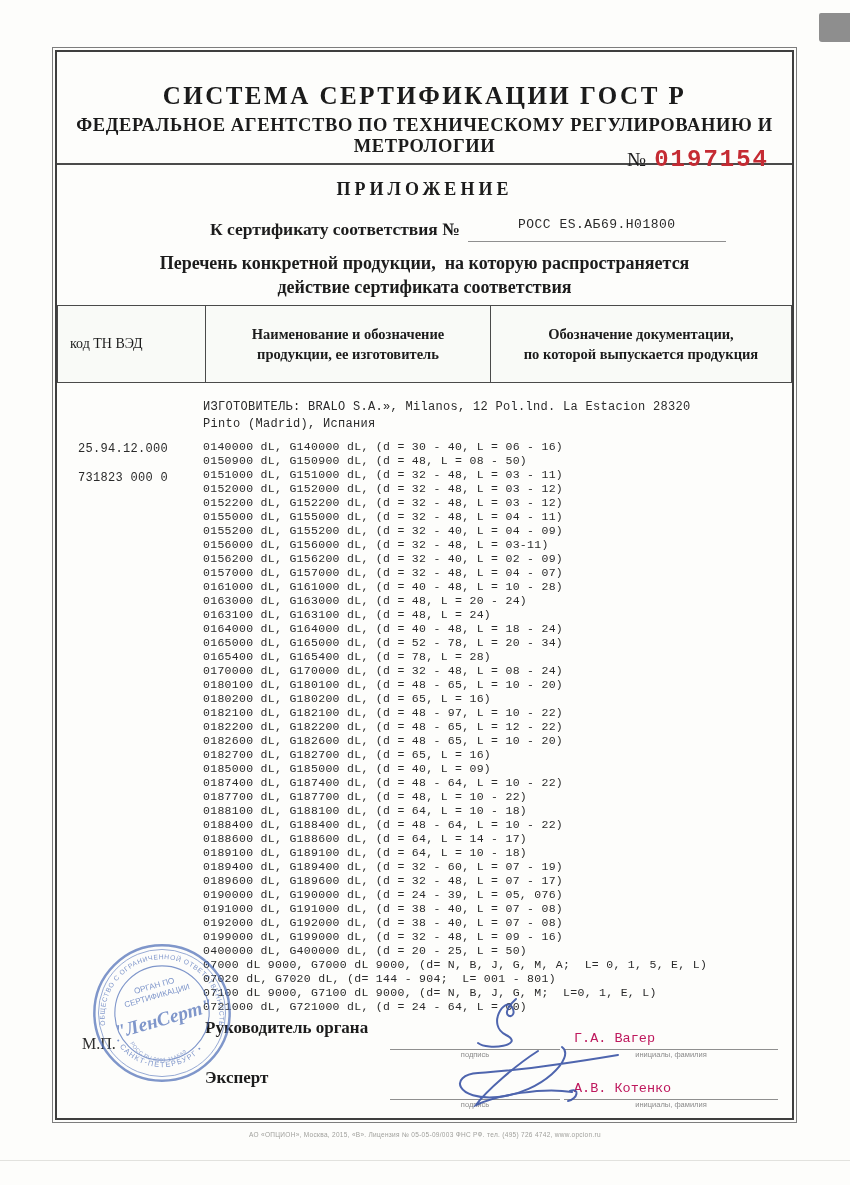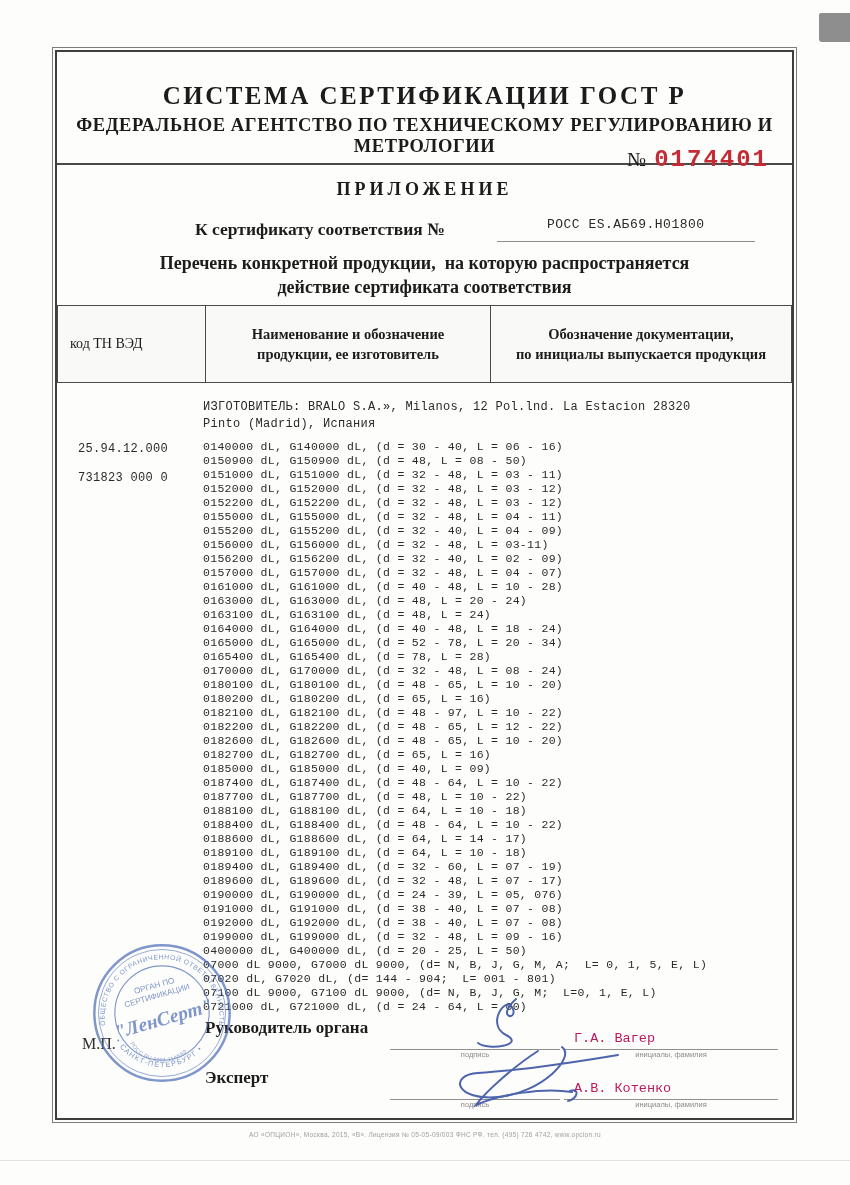--- a/index.html
+++ b/index.html
@@ -22,21 +22,21 @@
   .agency { font-size:18.5px; font-weight:bold; letter-spacing:.6px; margin-top:5px; color:#1b1b1b; }
 
   .serial { position:absolute; right:28px; top:99px; white-space:nowrap; }
   .serial .no { font-size:20px; color:#1b1b1b; margin-right:8px; }
   .serial .digits { font-family:"Liberation Mono", monospace; font-size:24px; font-weight:bold;
     color:#c52b33; letter-spacing:2px; }
 
   .appendix { position:absolute; left:0; right:0; top:132px; text-align:center;
     font-size:18px; font-weight:bold; letter-spacing:4px; }
 
-  .cert-ref { position:absolute; left:143px; top:160px; display:flex; align-items:flex-end;gap:44px; }
+  .cert-ref { position:absolute; left:158px; top:160px; display:flex; align-items:flex-end; }
   .cert-label { font-size:17.5px; font-weight:bold; padding-bottom:2px; }
   .cert-underline { position:relative; width:258px; height:34px; margin-left:8px;
     border-bottom:1px solid #8f8f8f; }
   .cert-no { position:absolute; left:0; right:0; bottom:9px; text-align:center;
     font-family:"Liberation Mono", monospace; font-size:13px; color:#2a2a2a; letter-spacing:.5px; }
 
   .scope { position:absolute; left:0; right:0; text-align:center; font-size:18px;
     font-weight:bold; white-space:pre; }
   .scope.l1 { top:206px; }
   .scope.l2 { top:230px; }
@@ -98,21 +98,21 @@
   <div class="doc">
     <div class="b-outer"></div>
     <div class="b-inner"></div>
 
     <div class="header-box">
       <div class="sys-title">СИСТЕМА СЕРТИФИКАЦИИ ГОСТ Р</div>
       <div class="agency">ФЕДЕРАЛЬНОЕ АГЕНТСТВО ПО ТЕХНИЧЕСКОМУ РЕГУЛИРОВАНИЮ И МЕТРОЛОГИИ</div>
     </div>
 
     <div class="serial">
-      <span class="no">№</span><span class="digits">0174401</span>
+      <span class="no">№</span><span class="digits">0197154</span>
     </div>
 
     <div class="appendix">ПРИЛОЖЕНИЕ</div>
 
     <div class="cert-ref">
       <span class="cert-label">К сертификату соответствия №</span>
       <span class="cert-underline">
         <span class="cert-no">РОСС ES.АБ69.Н01800</span>
       </span>
     </div>
@@ -120,21 +120,21 @@
     <div class="scope l1">Перечень конкретной продукции,  на которую распространяется</div>
     <div class="scope l2">действие сертификата соответствия</div>
 
     <div class="spec-table">
       <div class="c1">
         <div class="c1b">код ТН ВЭД</div>
       </div>
       <div class="c2">Наименование и обозначение
 продукции, ее изготовитель</div>
       <div class="c3">Обозначение документации,
-по инициалы выпускается продукция</div>
+по которой выпускается продукция</div>
     </div>
 
     <div class="mfr mono">ИЗГОТОВИТЕЛЬ: BRALO S.A.», Milanos, 12 Pol.lnd. La Estacion 28320
 Pinto (Madrid), Испания</div>
     <div class="code ok mono">25.94.12.000</div>
     <div class="code tn mono">731823 000 0</div>
     <pre class="products">0140000 dL, G140000 dL, (d = 30 - 40, L = 06 - 16)
 0150900 dL, G150900 dL, (d = 48, L = 08 - 50)
 0151000 dL, G151000 dL, (d = 32 - 48, L = 03 - 11)
 0152000 dL, G152000 dL, (d = 32 - 48, L = 03 - 12)

